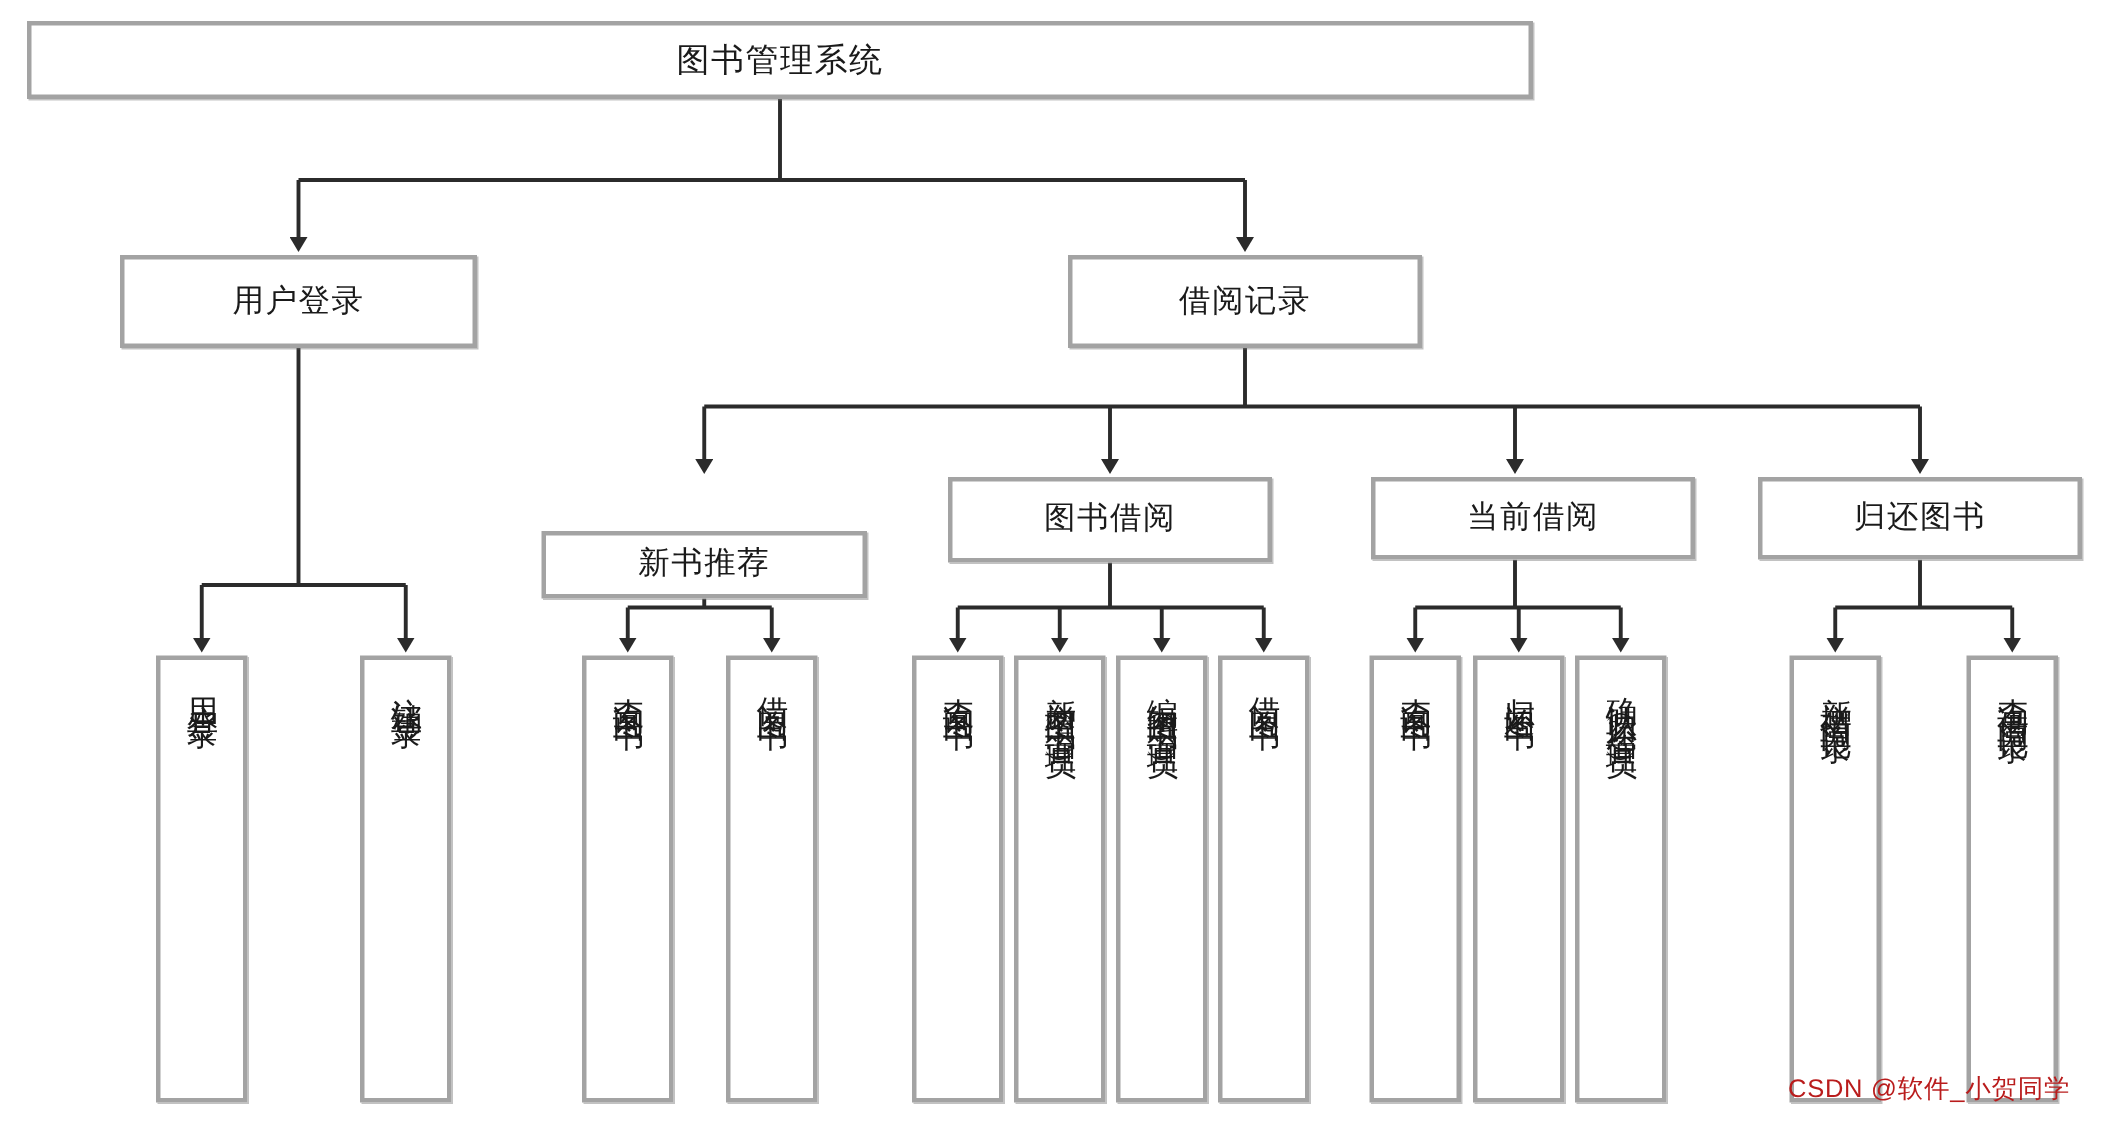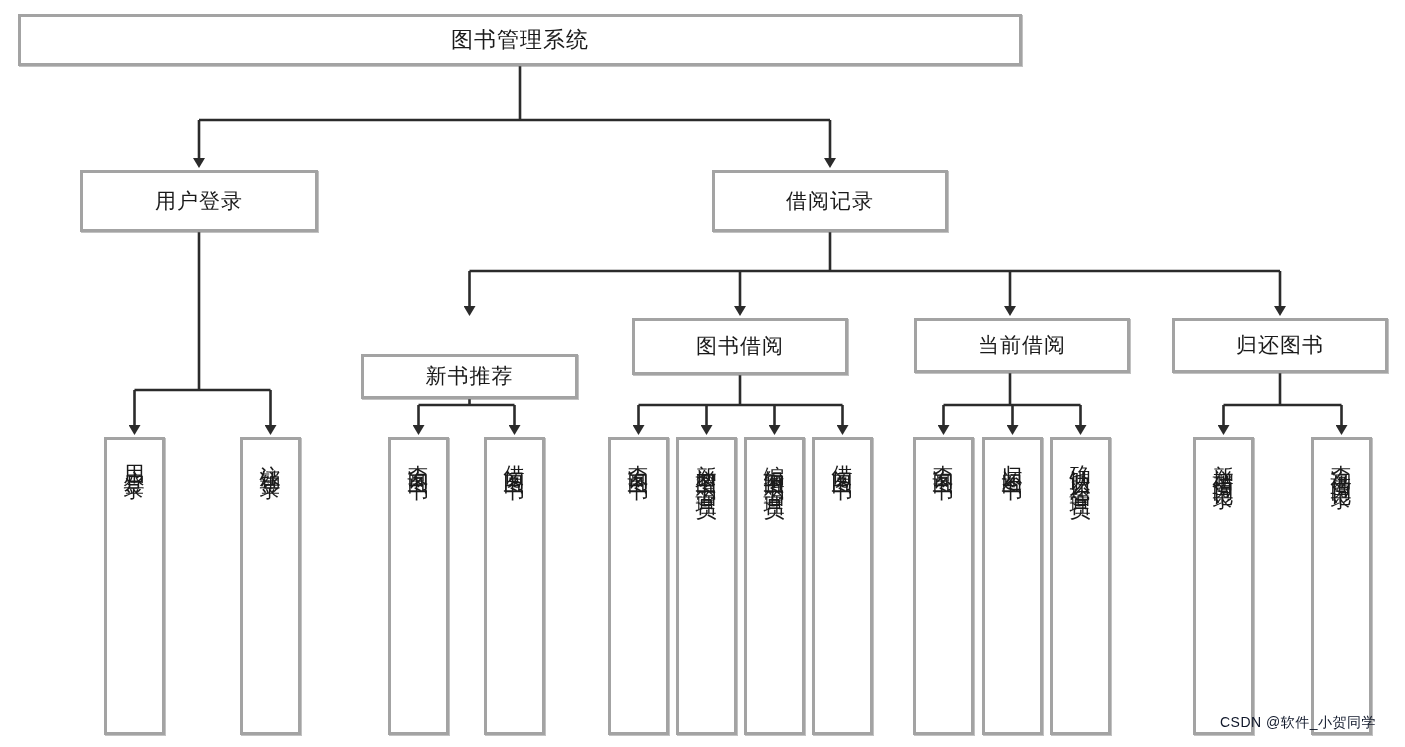--- a/index.html
+++ b/index.html
@@ -56,25 +56,24 @@
   .node.vert .lbl {
     writing-mode: vertical-rl;
     text-orientation: upright;
     font-size: 21px;
     letter-spacing: 5px;
     line-height: 1;
     white-space: nowrap;
   }
   .watermark {
     position: absolute;
-    font-size: 14px;
-    color: #0f172a;
+    font-size: 17px;
+    color: #b91c1c;
     white-space: nowrap;
     letter-spacing: 0.5px;
-    margin-left: 28px;
   }
 </style>
 </head>
 <body>
 
 <div id="canvas">
 
   <svg id="wires" viewBox="0 0 1405 747" xmlns="http://www.w3.org/2000/svg">
     <defs>
       <marker id="arrow" markerWidth="10" markerHeight="12" refX="1" refY="6" orient="auto" markerUnits="userSpaceOnUse">

